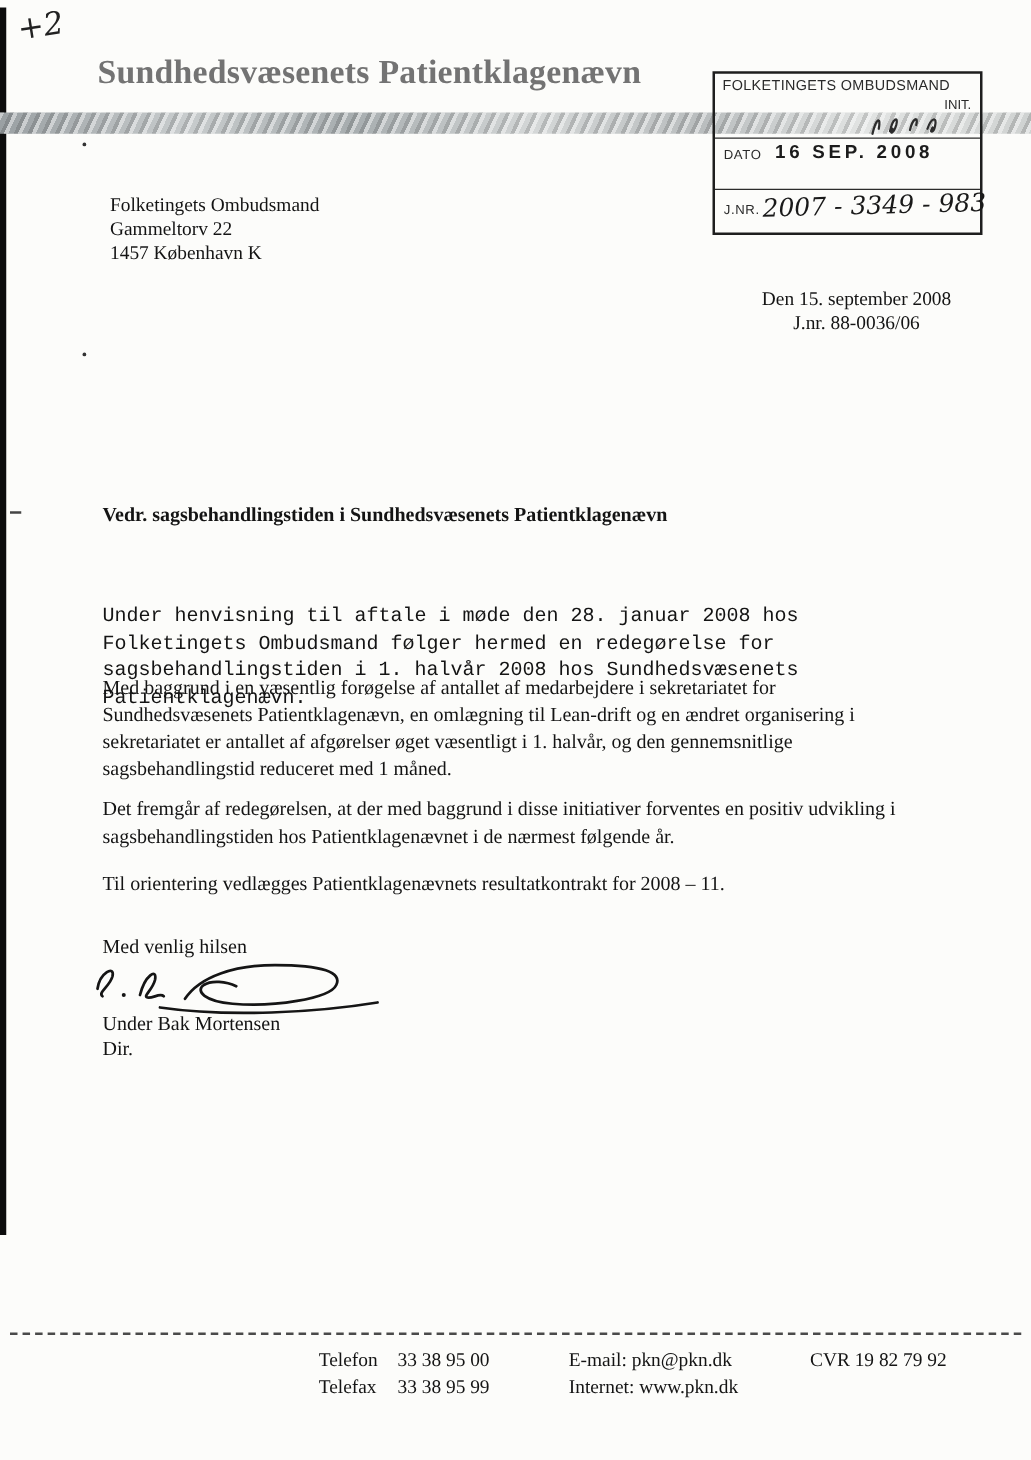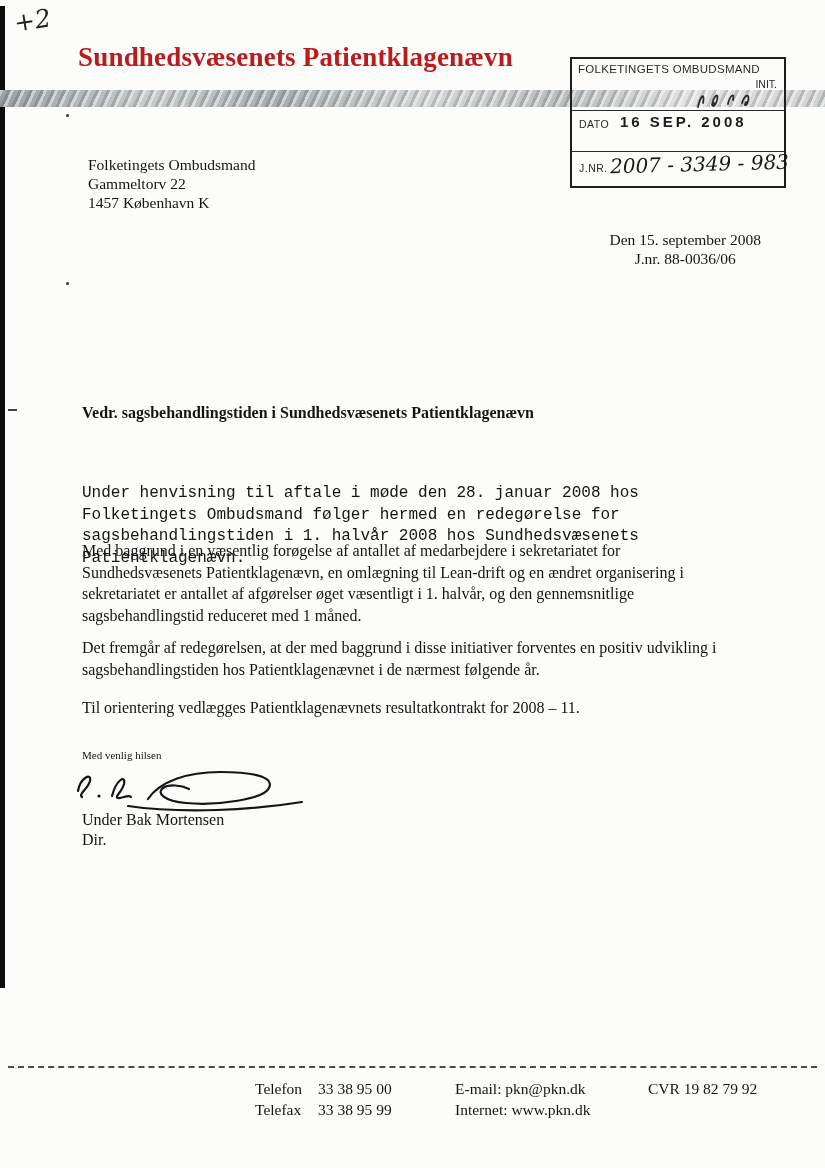--- a/index.html
+++ b/index.html
@@ -18,21 +18,21 @@
   .dash{position:absolute;width:9px;height:2px;background:#444;}
   .corner-mark{
     position:absolute;left:14px;top:6px;
     font-family:"DejaVu Serif",serif;font-style:italic;
     font-size:25px;color:#222;transform:rotate(-9deg);
   }
   
   .title{
     position:absolute;left:78px;top:42px;
     font-size:27px;font-weight:bold;letter-spacing:.2px;
-    color:#b91c1c;
+    color:#737373;
   }
   .gray-band{
     position:absolute;left:0;top:90px;width:825px;height:17px;z-index:1;
     background-image:
       repeating-linear-gradient(115deg, rgba(255,255,255,.45) 0 3px, rgba(0,0,0,0) 3px 7px, rgba(0,0,0,.14) 7px 10px),
       linear-gradient(90deg,#9aa0a3 0%,#c8cccd 18%,#a7adaf 34%,#d4d7d7 52%,#b9bdbe 68%,#e2e4e3 84%,#cfd2d1 100%);
   }
   
   .stamp{
     position:absolute;left:570px;top:57px;width:212px;height:127px;
@@ -55,21 +55,21 @@
     font-family:"DejaVu Serif",serif;font-style:italic;
     font-size:20px;color:#191919;white-space:nowrap;transform:rotate(-1.5deg);
   }
   
   .recipient{position:absolute;left:88px;top:155px;font-size:15.5px;line-height:19px;}
   .dateline{position:absolute;right:64px;top:230px;font-size:15.5px;line-height:19px;text-align:center;margin-left:40px;}
   
   .subject{position:absolute;left:82px;top:404px;width:660px;font-size:16px;font-weight:bold;}
   .para{position:absolute;left:82px;width:658px;font-size:16px;line-height:21.5px;}
   .p1{top:483px;font-family:Liberation Mono, monospace;} .p2{top:540px;} .p3{top:637px;} .p4{top:697px;}
-  .closing{position:absolute;left:82px;top:749px;font-size:11px;}
+  .closing{position:absolute;left:82px;top:749px;font-size:16px;}
   .signature-svg{position:absolute;left:68px;top:761px;}
   .signer-name{position:absolute;left:82px;top:811px;font-size:16px;}
   .signer-title{position:absolute;left:82px;top:831px;font-size:16px;}
   
   .footer-rule{position:absolute;left:8px;right:8px;top:1066px;border-top:2px dashed #4a4a4a;}
   .footer{font-size:15.5px;line-height:21px;}
   .f-col1{position:absolute;left:38px;top:1078px;}
   .f-col2{position:absolute;left:255px;top:1078px;display:grid;grid-template-columns:63px auto;}
   .f-col3{position:absolute;left:455px;top:1078px;}
   .f-col4{position:absolute;left:648px;top:1078px;}

